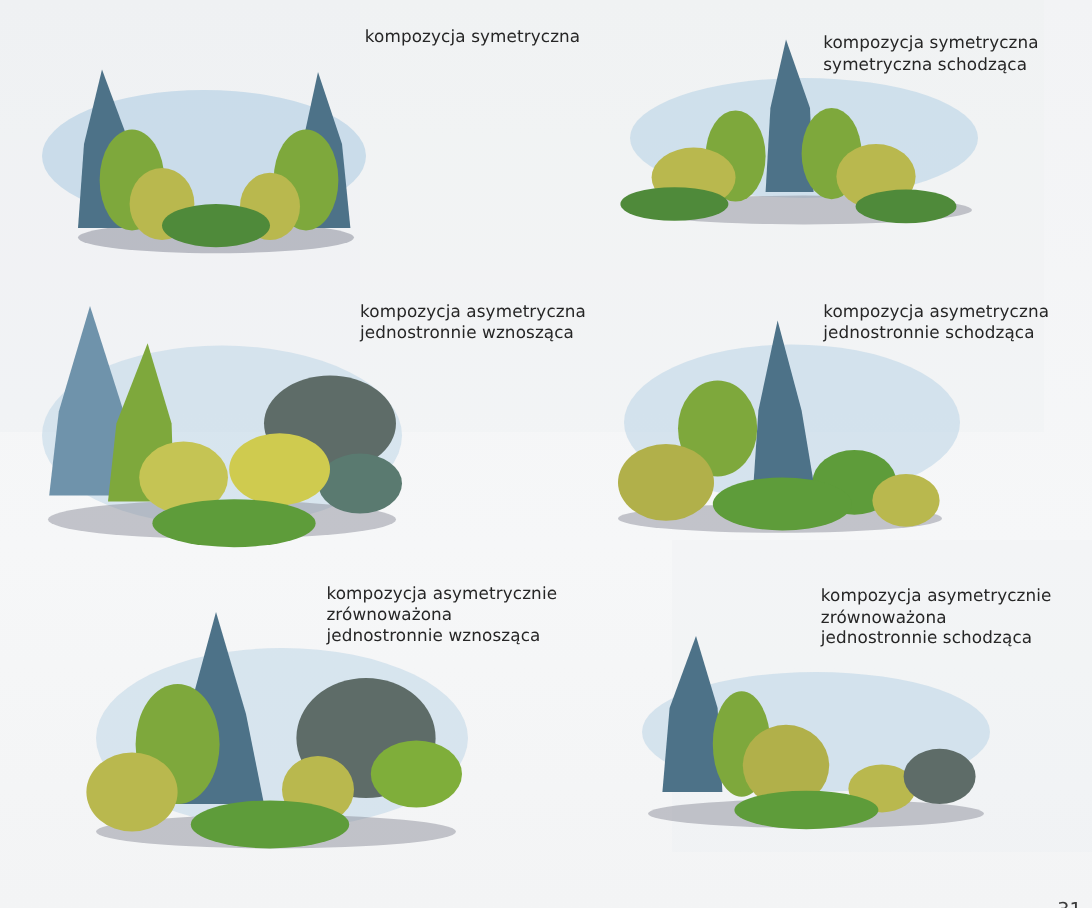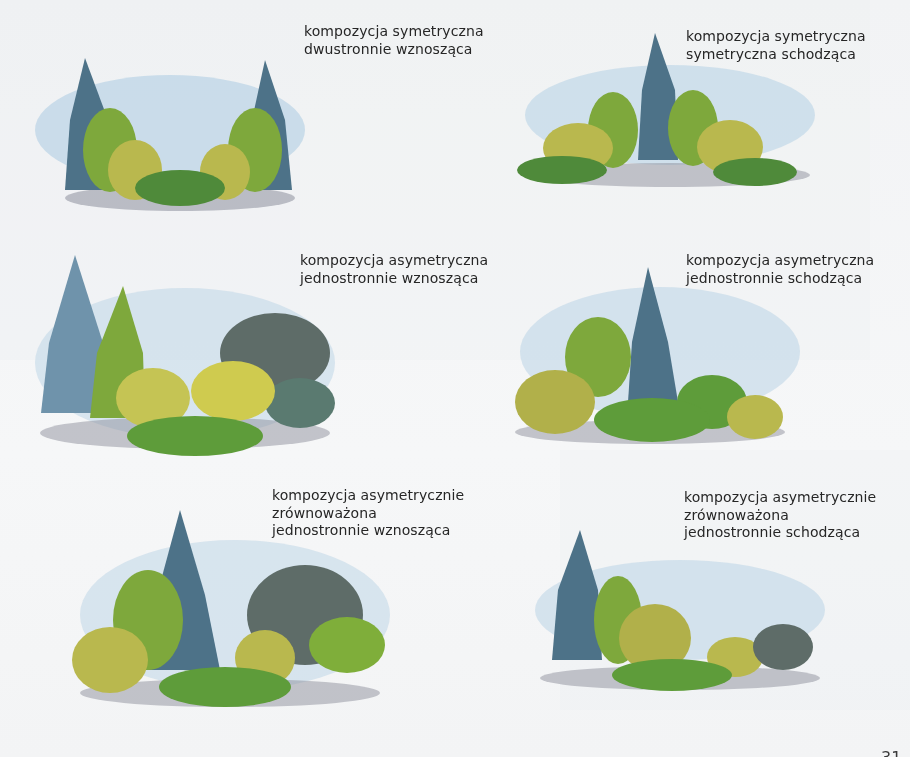--- a/index.html
+++ b/index.html
@@ -34,21 +34,20 @@
     <path d="M55 8 L78 70 L82 140 L35 140 L40 70 Z" fill="#4d7288"></path>
     <path d="M235 10 L255 70 L262 140 L218 140 L222 70 Z" fill="#4d7288"></path>
     <ellipse cx="80" cy="100" rx="27" ry="42" fill="#7ea83c"></ellipse>
     <ellipse cx="225" cy="100" rx="27" ry="42" fill="#7ea83c"></ellipse>
     <ellipse cx="105" cy="120" rx="27" ry="30" fill="#b9b84e"></ellipse>
     <ellipse cx="195" cy="122" rx="25" ry="28" fill="#b9b84e"></ellipse>
     <ellipse cx="150" cy="138" rx="45" ry="18" fill="#4f8a3a"></ellipse>
   </svg>
   <div class="caption" style="left:304px;top:23px">
     <span>kompozycja symetryczna</span>
-    <span>dwustronnie wznosząca</span>
   </div>
 
   <svg class="illu" style="left:510px;top:30px" width="310" height="160" viewBox="0 0 310 160">
     <ellipse cx="160" cy="85" rx="145" ry="50" fill="#b9d3e6" opacity=".6"></ellipse>
     <ellipse cx="160" cy="145" rx="140" ry="12" fill="#8d8f9c" opacity=".5"></ellipse>
     <path d="M145 3 L165 60 L168 130 L128 130 L132 60 Z" fill="#4d7288"></path>
     <ellipse cx="103" cy="100" rx="25" ry="38" fill="#7ea83c"></ellipse>
     <ellipse cx="183" cy="98" rx="25" ry="38" fill="#7ea83c"></ellipse>
     <ellipse cx="68" cy="118" rx="35" ry="25" fill="#b9b84e"></ellipse>
     <ellipse cx="220" cy="117" rx="33" ry="27" fill="#b9b84e"></ellipse>

